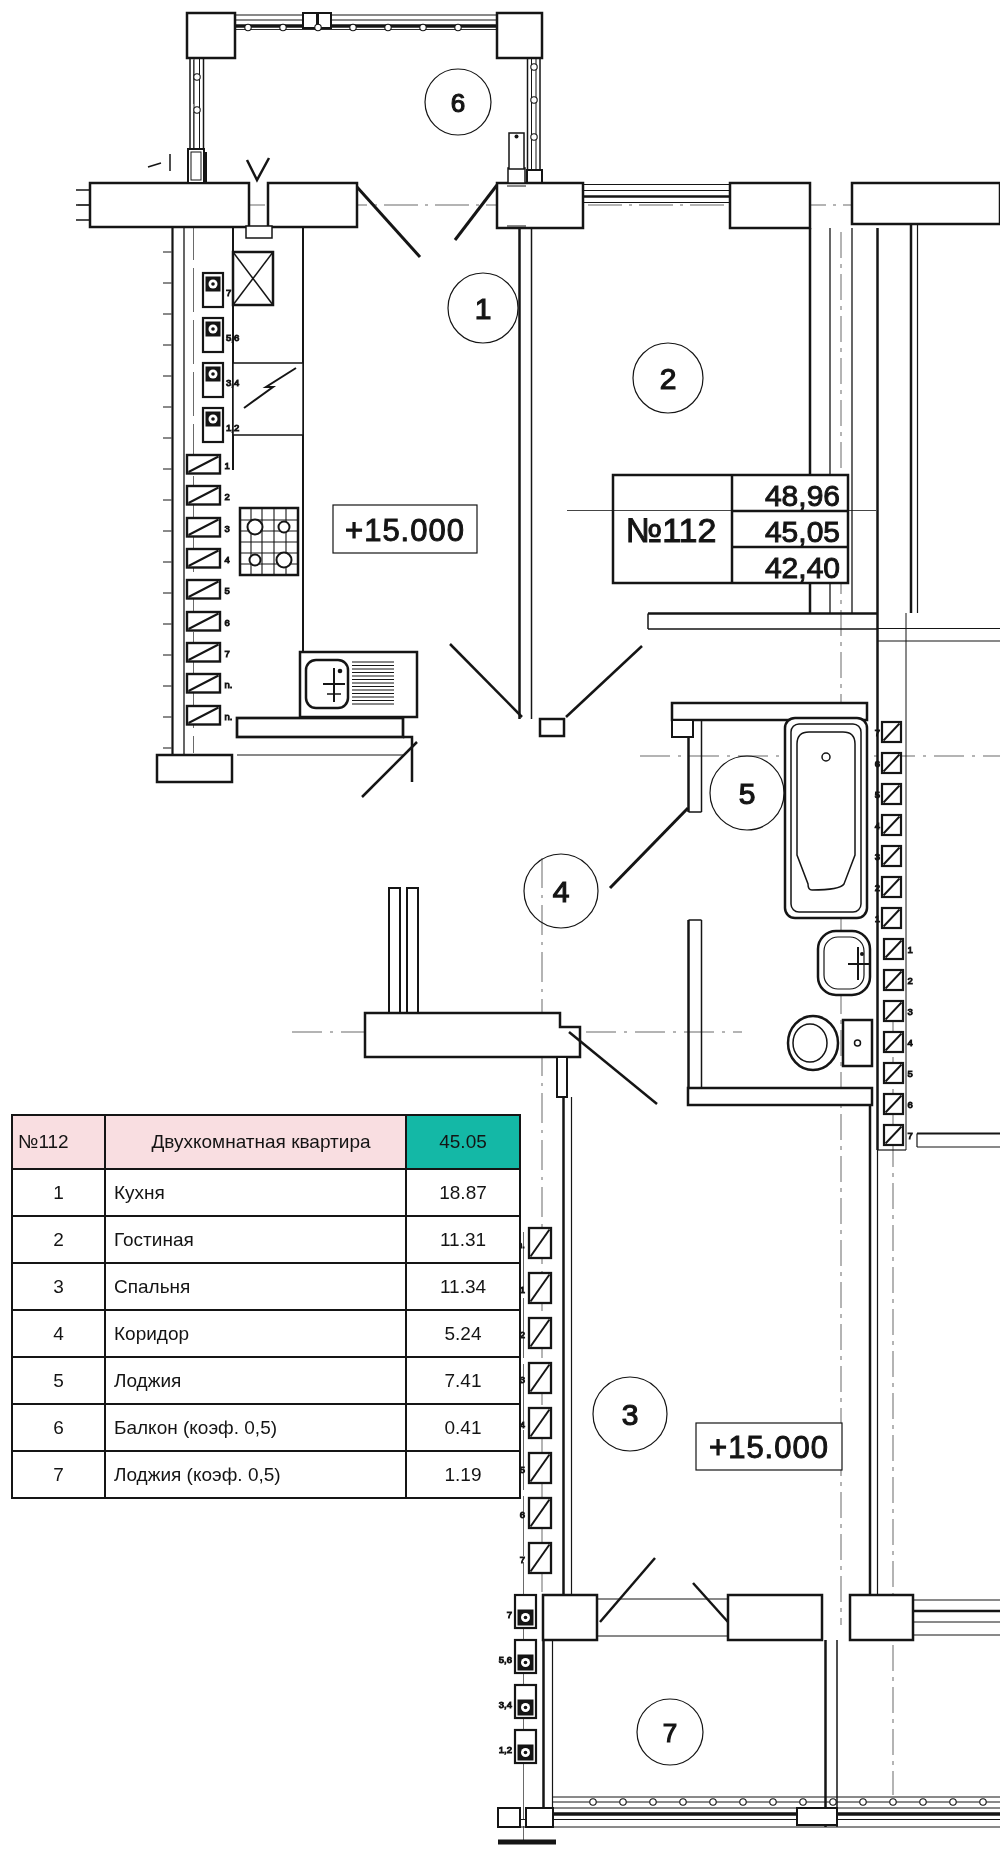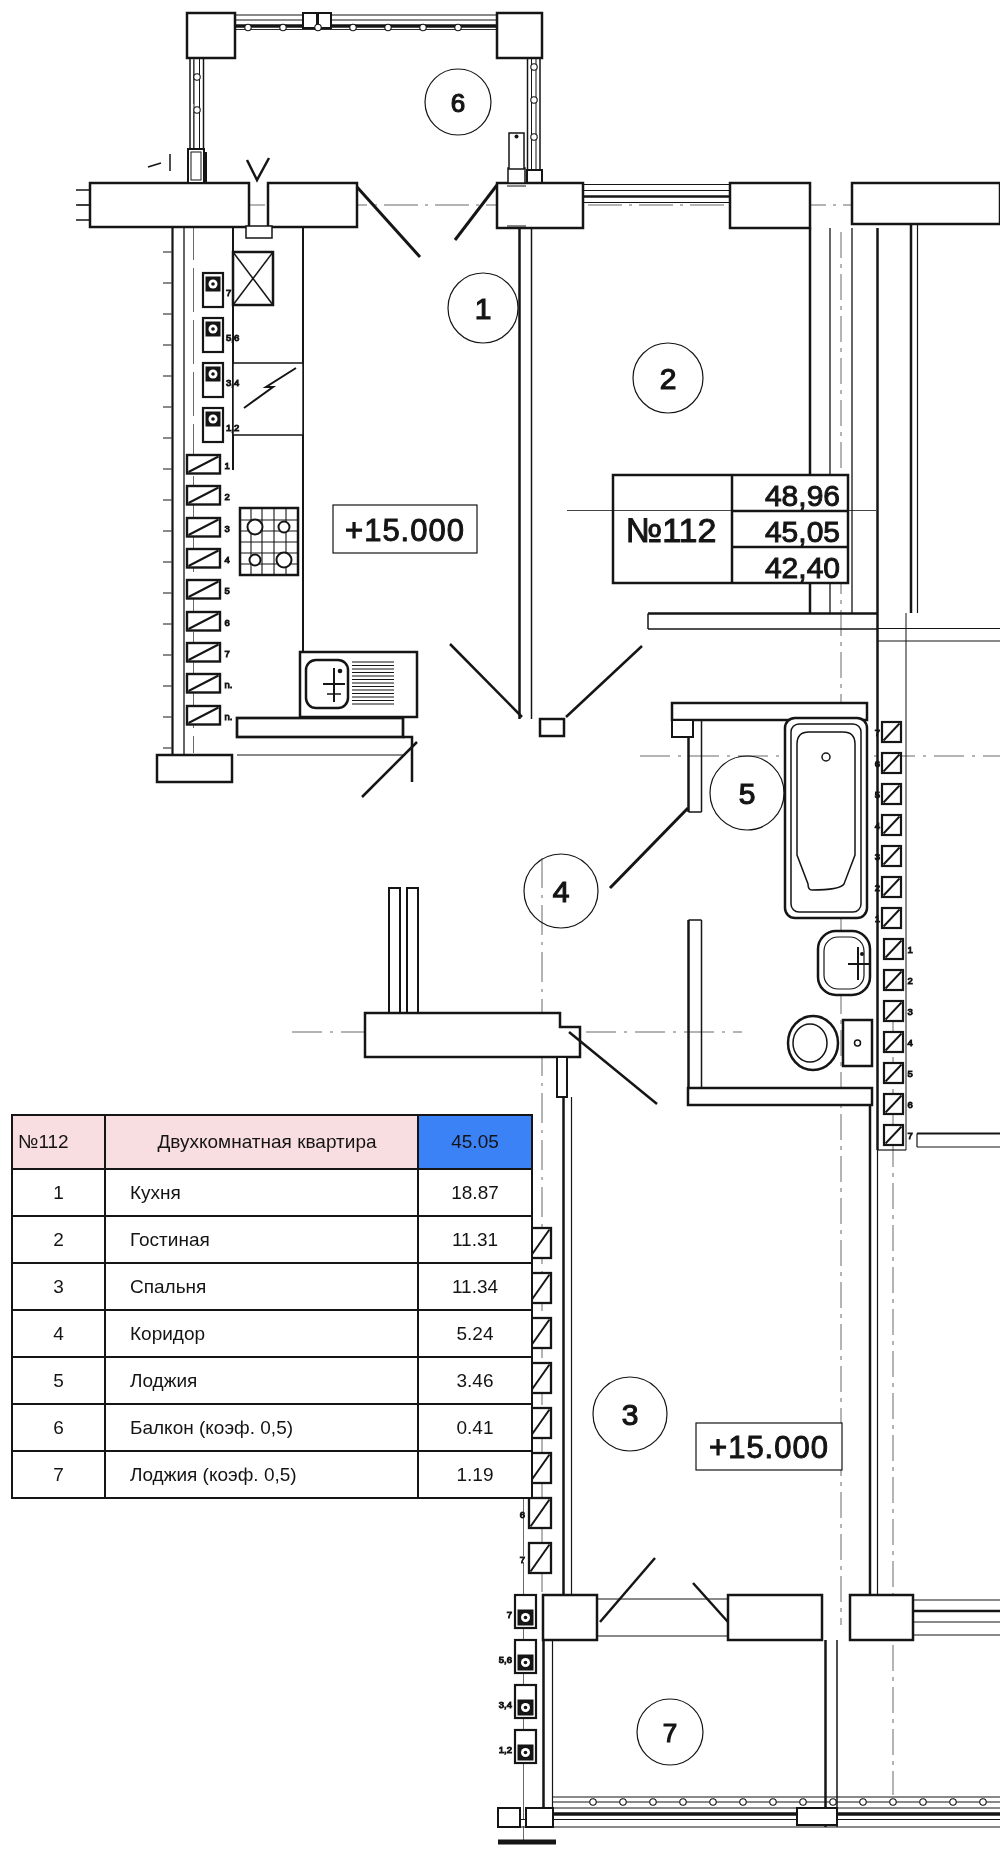--- a/index.html
+++ b/index.html
@@ -13,21 +13,21 @@
   .t31{font-size:31px;letter-spacing:1px;}
   .t32{font-size:30px;}
   .mid{text-anchor:middle;}
   .end{text-anchor:end;}
   
   #area-table{position:absolute;left:11px;top:1114px;border-collapse:collapse;
       background:#fff;table-layout:fixed;}
   #area-table td{border:2px solid #151515;font-size:19px;color:#141414;
       vertical-align:middle;overflow:hidden;white-space:nowrap;}
   #area-table .c-num{width:85px;text-align:center;}
-  #area-table .c-name{width:286px;text-align:left;padding-left:24px;}
+  #area-table .c-name{width:286px;text-align:left;padding-left:8px;}
   #area-table .c-area{width:110px;text-align:center;}
   #area-table thead td{height:50px;}
   #area-table tbody td{height:43px;}
   #area-table thead .c-num{text-align:left;padding-left:5px;}
   #area-table thead .c-name{text-align:center;padding-left:12px;}
 </style>
 </head>
 <body>
 
 <div id="stage">
@@ -479,21 +479,21 @@
     </g>
   </g>
 </svg>
 
 
 <table id="area-table">
   <thead>
     <tr class="hdr">
       <td class="c-num" style="background: rgb(249, 222, 225);">№112</td>
       <td class="c-name" style="background: rgb(249, 222, 225);">Двухкомнатная квартира</td>
-      <td class="c-area" style="background: #3b82f6;">45.05</td>
+      <td class="c-area" style="background: #14b8a6;">45.05</td>
     </tr>
   </thead>
   <tbody>
     <tr>
       <td class="c-num">1</td>
       <td class="c-name">Кухня</td>
       <td class="c-area">18.87</td>
     </tr>
     <tr>
       <td class="c-num">2</td>
@@ -506,21 +506,21 @@
       <td class="c-area">11.34</td>
     </tr>
     <tr>
       <td class="c-num">4</td>
       <td class="c-name">Коридор</td>
       <td class="c-area">5.24</td>
     </tr>
     <tr>
       <td class="c-num">5</td>
       <td class="c-name">Лоджия</td>
-      <td class="c-area">3.46</td>
+      <td class="c-area">7.41</td>
     </tr>
     <tr>
       <td class="c-num">6</td>
       <td class="c-name">Балкон (коэф. 0,5)</td>
       <td class="c-area">0.41</td>
     </tr>
     <tr>
       <td class="c-num">7</td>
       <td class="c-name">Лоджия (коэф. 0,5)</td>
       <td class="c-area">1.19</td>

